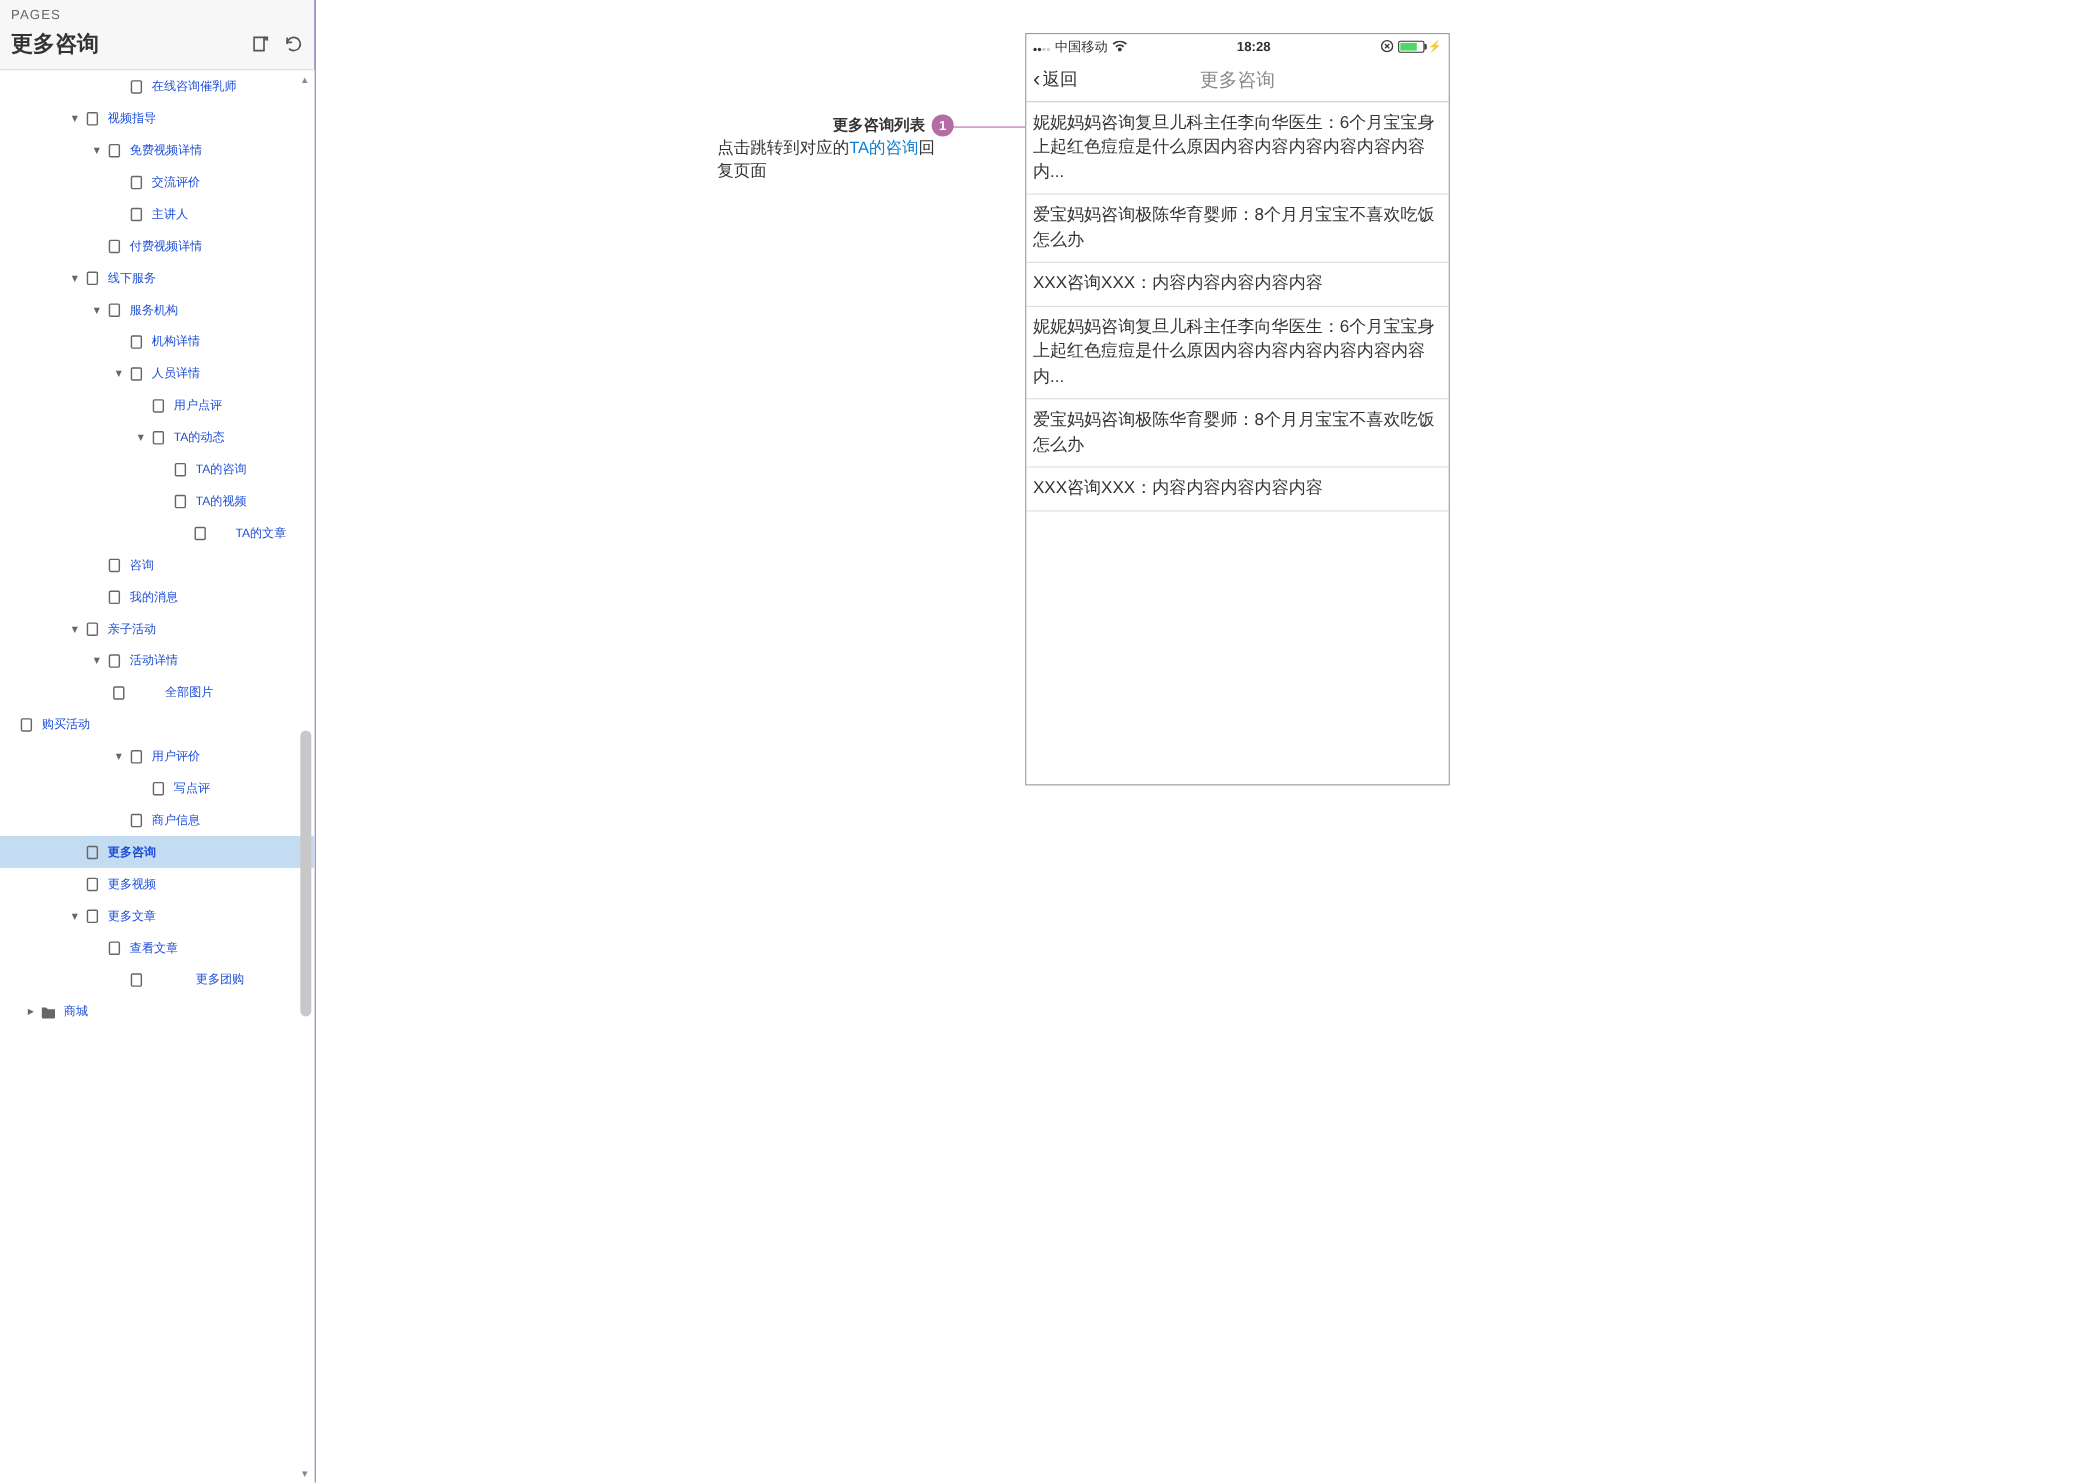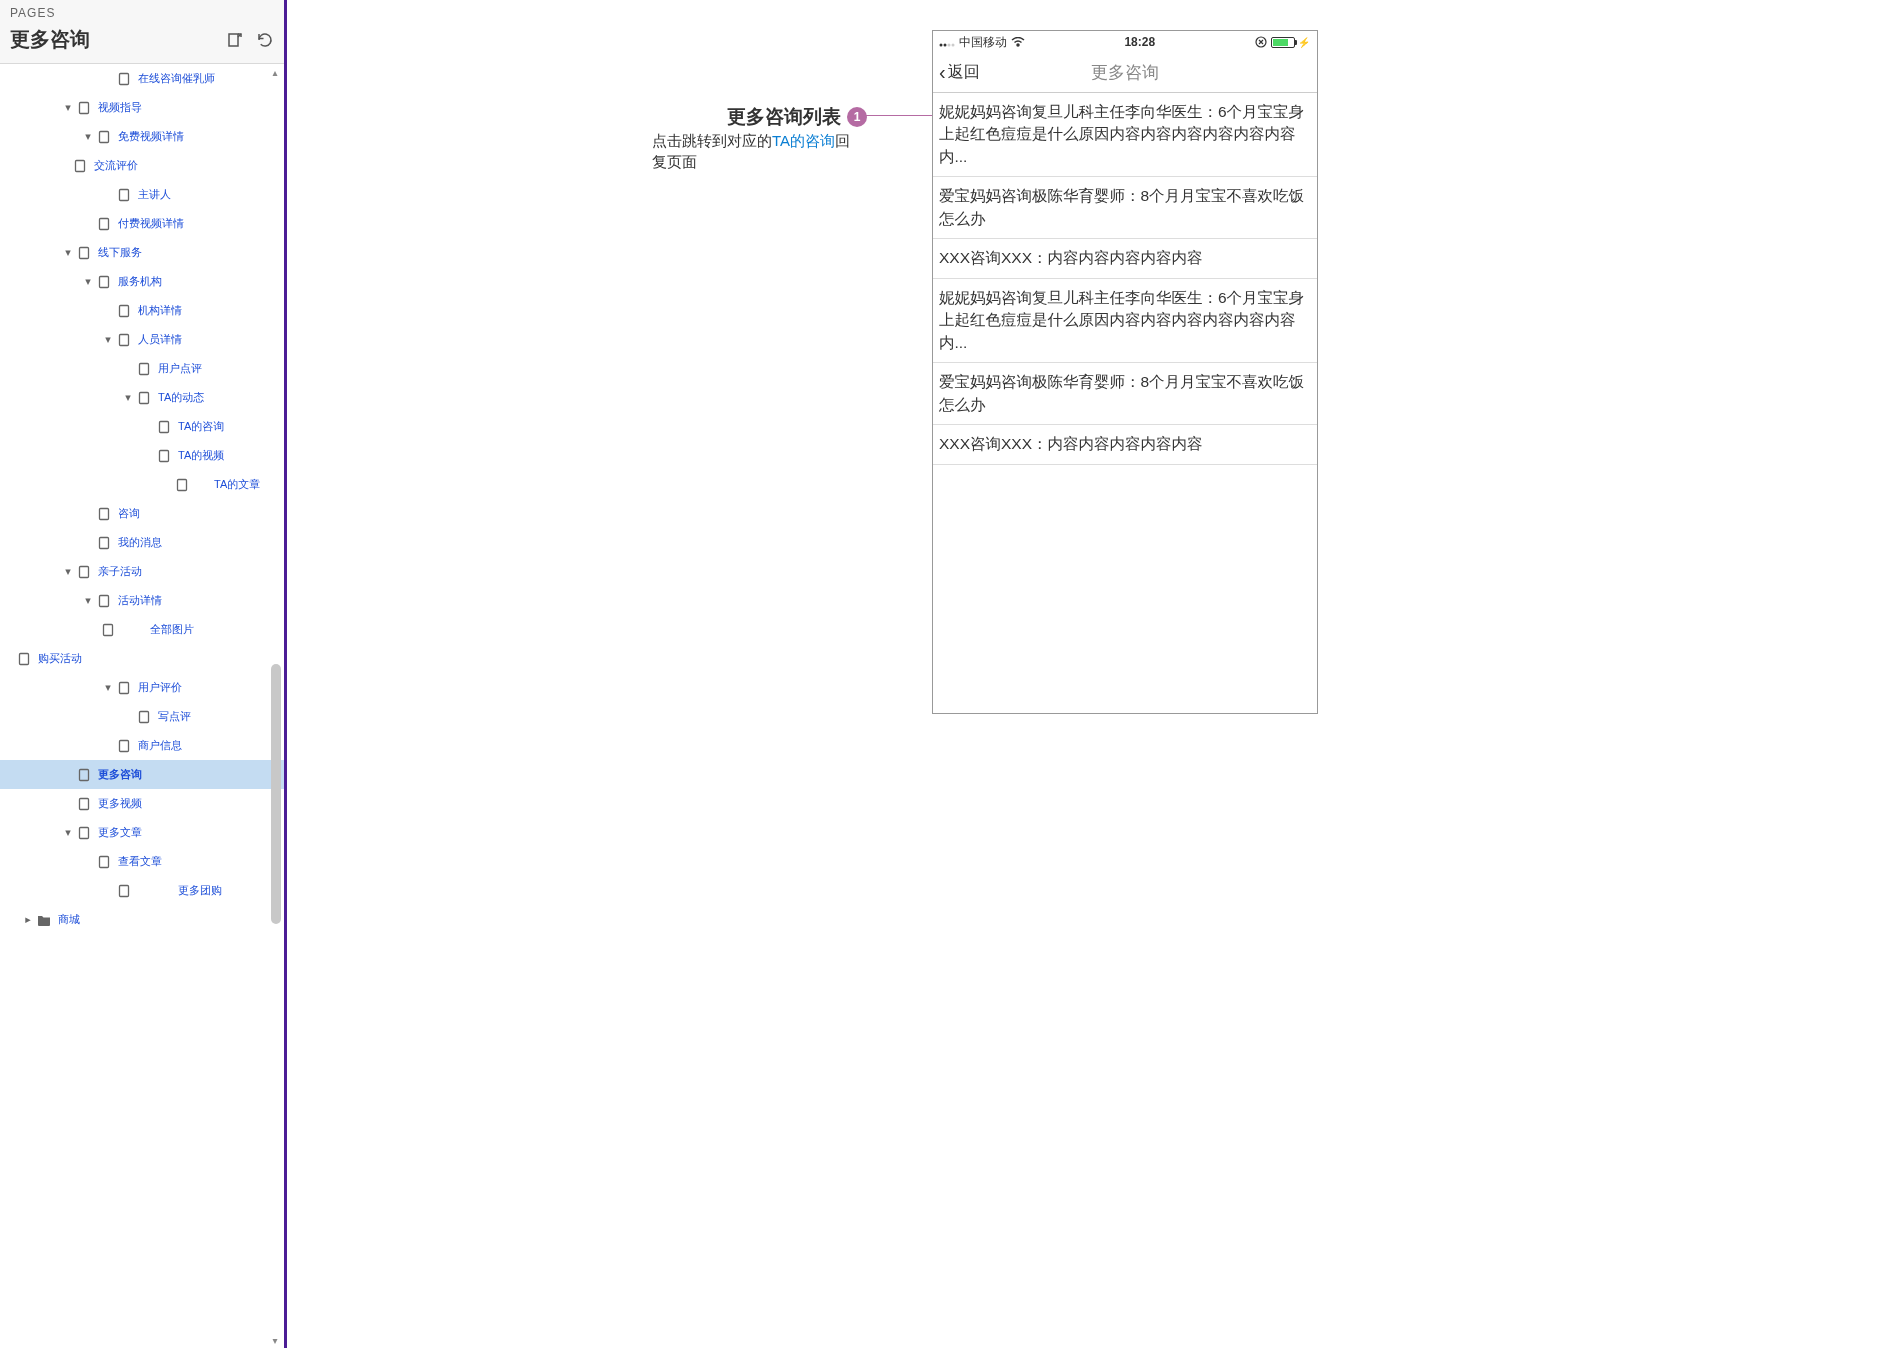--- a/index.html
+++ b/index.html
@@ -1,20 +1,20 @@
 <!DOCTYPE html>
 <html><head>
 <meta charset="utf-8">
 <style>
 * { margin: 0; padding: 0; box-sizing: border-box; }
 body { font-family: "Microsoft YaHei", "PingFang SC", Arial, sans-serif; font-size: 14px; background: #fff; color: #333; overflow: hidden; }
 .app { display: flex; height: 100vh; width: 100vw; }
 
 
-.sidebar { width: 287px; border-right: 3px solid #4c1d95; display: flex; flex-direction: column; background: #f7f7f7; }
+.sidebar { width: 287px; border-right: 1px solid #4c1d95; display: flex; flex-direction: column; background: #f7f7f7; }
 .panel-header { padding: 6px 10px 2px; font-size: 12px; color: #666; letter-spacing: 1px; }
 .title-row { display: flex; align-items: center; justify-content: space-between; padding: 4px 10px 10px; border-bottom: 1px solid #d9d9d9; }
 .title-row h1 { font-size: 20px; font-weight: 600; color: #333; }
 .title-actions { display: flex; gap: 12px; }
 .title-actions .icon { width: 18px; height: 18px; cursor: pointer; }
 
 .tree-scroll { flex: 1; overflow-y: auto; background: #fff; position: relative; }
 .tree { list-style: none; }
 .tree-item { display: flex; align-items: center; height: 29px; cursor: pointer; padding-right: 8px; }
 .tree-item.selected { background: #c4dcf2; }
@@ -25,21 +25,21 @@
 
 .scroll-indicator-top, .scroll-indicator-bottom { position: absolute; right: 3px; width: 12px; height: 12px; color: #888; font-size: 10px; display:flex; align-items:center; justify-content:center;}
 .scroll-indicator-top { top: 2px; }
 .scroll-indicator-bottom { bottom: 2px; }
 .scroll-thumb { position: absolute; right: 3px; width: 10px; top: 600px; height: 260px; background: #c8c8c8; border-radius: 5px; }
 
 
 .canvas { flex: 1; background: #fff; position: relative; overflow: auto; }
 
 .annotation { position: absolute; }
-.anno-title { font-weight: 700; font-size: 19px; color: #333; text-align: right; }
+.anno-title { font-weight: 700; font-size: 14px; color: #333; text-align: right; }
 .anno-desc { font-size: 15px; color: #333; line-height: 1.4; max-width: 200px; }
 .anno-desc a { color: #0a7ed3; text-decoration: none; }
 .marker { display: inline-flex; width: 20px; height: 20px; border-radius: 50%; background: #b56ba3; color: #fff; font-size: 12px; align-items: center; justify-content: center; font-weight: 600; }
 .connector { position: absolute; height: 1px; background: #b56ba3; }
 
 
 .phone { position: absolute; left: 645px; top: 30px; width: 386px; height: 684px; border: 1px solid #999; background: #fff; }
 .status-bar { height: 22px; display: flex; align-items: center; justify-content: space-between; padding: 0 6px; font-size: 12px; color: #333; }
 .status-left, .status-right { display: flex; align-items: center; gap: 4px; }
 .status-center { font-weight: 600; }
@@ -106,21 +106,21 @@
           </li>
           <li class="tree-item" style="padding-left: 80px;">
             <span class="tree-toggle">▾</span>
             <span class="tree-icon">
               <svg width="14" height="14" viewBox="0 0 14 14" fill="none" stroke="#666" stroke-width="1.3">
                 <rect x="2.5" y="1.5" width="9" height="11" rx="1"></rect>
               </svg>
             </span>
             <span class="tree-label">免费视频详情</span>
           </li>
-          <li class="tree-item" style="padding-left: 56px;">
+          <li class="tree-item" style="padding-left: 100px;">
             <span class="tree-toggle"></span>
             <span class="tree-icon">
               <svg width="14" height="14" viewBox="0 0 14 14" fill="none" stroke="#666" stroke-width="1.3">
                 <rect x="2.5" y="1.5" width="9" height="11" rx="1"></rect>
               </svg>
             </span>
             <span class="tree-label">交流评价</span>
           </li>
           <li class="tree-item" style="padding-left: 100px;">
             <span class="tree-toggle"></span>

